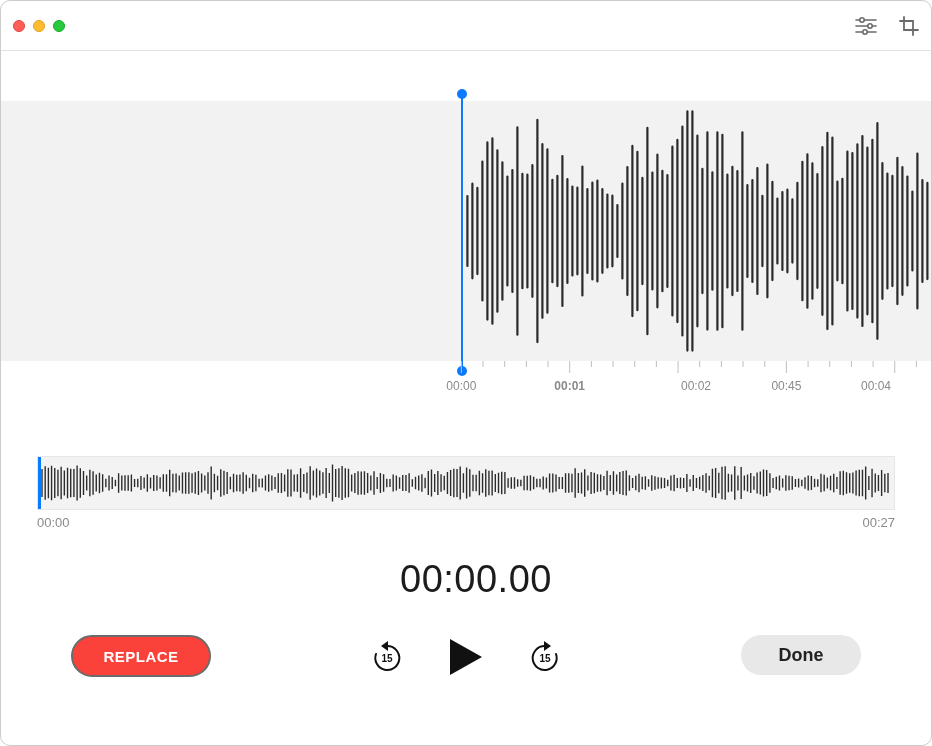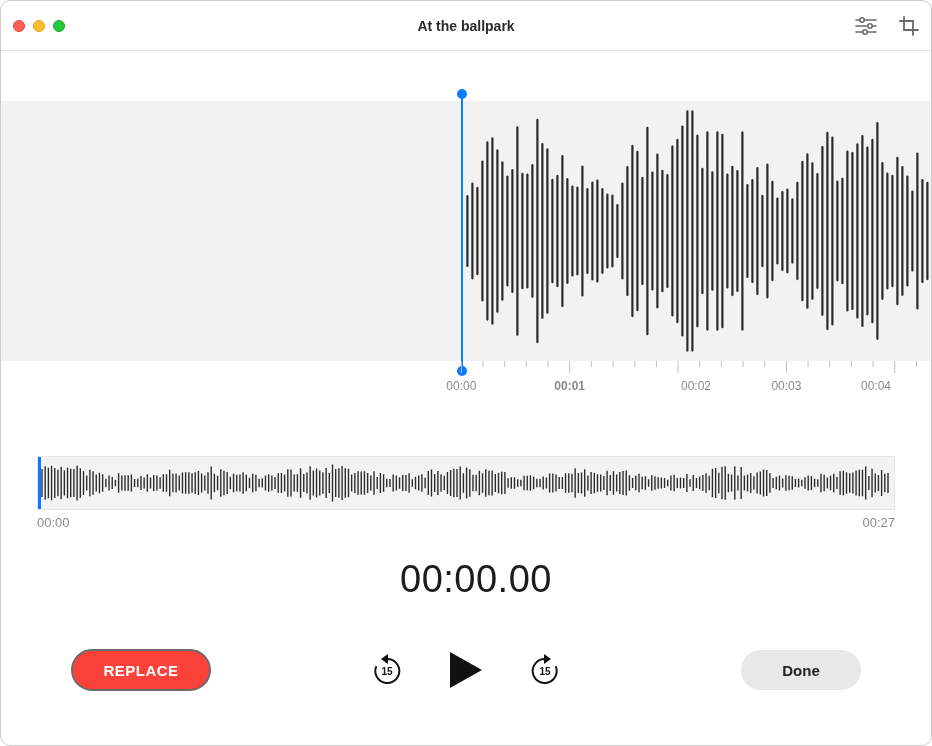--- a/index.html
+++ b/index.html
@@ -105,21 +105,21 @@
     font-variant-numeric: tabular-nums;
     color: #1c1c1c;
     margin-top: 28px;
     letter-spacing: 0.5px;
     margin-left: 20px;
   }
 
   
   .controls {
     margin-top: auto;
-    display:flex; align-items:center;
+    display:flex; align-items:flex-start;
     padding: 0 70px 40px 70px;
     height: 110px;
     position: relative;
     gap: 48px;
   }
   .btn-replace {
     background: #fa423a;
     border: 2px solid #6b6b6b;
     color:#fff; font-weight: 700; font-size: 15px;
     letter-spacing: 0.5px;
@@ -134,38 +134,37 @@
   .skip-btn {
     width: 34px; height: 34px; cursor:pointer; color:#0369a1;
     display:flex; align-items:center; justify-content:center;
   }
   .play-btn { width:44px; height:44px; cursor:pointer; color:#111;
     display:flex; align-items:center; justify-content:center; }
   .btn-done {
     margin-left:auto;
     background: #e8e8e8; color:#222;
     border: none;
-    font-size: 15px; font-weight: 600;
+    font-size: 18px; font-weight: 600;
     width: 120px; height: 40px;
     border-radius: 20px;
     cursor:pointer;
   }
 </style>
 </head>
 <body>
 
 <div class="window-frame">
 
   <div class="titlebar">
     <div class="traffic-lights">
       <div class="tl tl-close"></div>
       <div class="tl tl-min"></div>
       <div class="tl tl-zoom"></div>
     </div>
-    <div class="title">At the ballpark</div>
     <div class="toolbar-right">
       <div class="icon-btn">
         <svg width="22" height="18" viewBox="0 0 22 18" fill="none" stroke="#6a6a6a" stroke-width="1.6" stroke-linecap="round">
           <line x1="1" y1="3" x2="21" y2="3"></line>
             <circle cx="7" cy="3" r="2.2" fill="#fff"></circle>
           <line x1="1" y1="9" x2="21" y2="9"></line>
             <circle cx="15" cy="9" r="2.2" fill="#fff"></circle>
           <line x1="1" y1="15" x2="21" y2="15"></line>
             <circle cx="10" cy="15" r="2.2" fill="#fff"></circle>
         </svg>
@@ -190,21 +189,21 @@
       </div>
       <div class="playhead" id="playhead" style="left: 460.35px;"></div>
       <div class="ruler">
         <svg id="ruler-ticks" viewBox="0 0 930 18" preserveAspectRatio="none">
             <path d="M460.35 0 L460.35 12 M482.0198795180723 0 L482.0198795180723 6 M503.6897590361446 0 L503.6897590361446 6 M525.3596385542169 0 L525.3596385542169 6 M547.0295180722892 0 L547.0295180722892 6 M568.6993975903615 0 L568.6993975903615 12 M590.3692771084338 0 L590.3692771084338 6 M612.039156626506 0 L612.039156626506 6 M633.7090361445784 0 L633.7090361445784 6 M655.3789156626507 0 L655.3789156626507 6 M677.0487951807229 0 L677.0487951807229 12 M698.7186746987952 0 L698.7186746987952 6 M720.3885542168674 0 L720.3885542168674 6 M742.0584337349397 0 L742.0584337349397 6 M763.7283132530121 0 L763.7283132530121 6 M785.3981927710843 0 L785.3981927710843 12 M807.0680722891566 0 L807.0680722891566 6 M828.7379518072288 0 L828.7379518072288 6 M850.4078313253011 0 L850.4078313253011 6 M872.0777108433734 0 L872.0777108433734 6 M893.7475903614458 0 L893.7475903614458 12 M915.4174698795181 0 L915.4174698795181 6 " stroke="#bfbfbf" stroke-width="1"></path>
           </svg>
         <div class="ruler-labels" id="ruler-labels">
             <span class="ruler-label" style="left: 460.35px;">00:00</span>
             <span class="ruler-label" style="left: 568.699px; font-weight: bold;">00:01</span>
             <span class="ruler-label" style="left: 695px;">00:02</span>
-            <span class="ruler-label" style="left: 785.398px;">00:03</span>
+            <span class="ruler-label" style="left: 785.398px;">00:45</span>
             <span class="ruler-label" style="left: 875px;">00:04</span>
           </div>
       </div>
     </div>
 
     <div class="overview">
       <div class="overview-track">
         <div class="ov-playhead"></div>
         <svg id="wave-ov" viewBox="0 0 858 54" preserveAspectRatio="none">
             <path d="M4.0 12.4 L4.0 41.6 M7.2 9.7 L7.2 44.3 M10.4 11.1 L10.4 42.9 M13.6 9.1 L13.6 44.9 M16.8 11.3 L16.8 42.7 M20.0 13.2 L20.0 40.8 M23.2 10.2 L23.2 43.8 M26.4 14.1 L26.4 39.9 M29.6 11.1 L29.6 42.9 M32.8 12.2 L32.8 41.8 M36.0 12.5 L36.0 41.5 M39.2 8.8 L39.2 45.2 M42.4 11.7 L42.4 42.3 M45.6 14.6 L45.6 39.4 M48.8 19.3 L48.8 34.7 M52.0 13.2 L52.0 40.8 M55.2 14.7 L55.2 39.3 M58.4 18.1 L58.4 35.9 M61.6 16.4 L61.6 37.6 M64.8 18.0 L64.8 36.0 M68.0 22.7 L68.0 31.3 M71.2 19.3 L71.2 34.7 M74.4 20.7 L74.4 33.3 M77.6 23.5 L77.6 30.5 M80.8 16.8 L80.8 37.2 M84.0 19.2 L84.0 34.8 M87.2 19.0 L87.2 35.0 M90.4 19.0 L90.4 35.0 M93.6 18.2 L93.6 35.8 M96.8 22.9 L96.8 31.1 M100.0 22.7 L100.0 31.3 M103.2 19.7 L103.2 34.3 M106.4 21.4 L106.4 32.6 M109.6 17.9 L109.6 36.1 M112.8 21.4 L112.8 32.6 M116.0 18.7 L116.0 35.3 M119.2 19.2 L119.2 34.8 M122.4 21.0 L122.4 33.0 M125.6 18.0 L125.6 36.0 M128.8 17.9 L128.8 36.1 M132.0 13.2 L132.0 40.8 M135.2 17.5 L135.2 36.5 M138.4 17.1 L138.4 36.9 M141.6 19.3 L141.6 34.7 M144.8 16.1 L144.8 37.9 M148.0 15.8 L148.0 38.2 M151.2 15.9 L151.2 38.1 M154.4 16.8 L154.4 37.2 M157.6 15.9 L157.6 38.1 M160.8 14.5 L160.8 39.5 M164.0 17.2 L164.0 36.8 M167.2 19.2 L167.2 34.8 M170.4 15.8 L170.4 38.2 M173.6 9.9 L173.6 44.1 M176.8 17.3 L176.8 36.7 M180.0 19.5 L180.0 34.5 M183.2 12.6 L183.2 41.4 M186.4 14.2 L186.4 39.8 M189.6 15.5 L189.6 38.5 M192.8 20.5 L192.8 33.5 M196.0 17.5 L196.0 36.5 M199.2 18.5 L199.2 35.5 M202.4 18.3 L202.4 35.7 M205.6 15.9 L205.6 38.1 M208.8 18.4 L208.8 35.6 M212.0 21.6 L212.0 32.4 M215.2 17.5 L215.2 36.5 M218.4 18.5 L218.4 35.5 M221.6 22.7 L221.6 31.3 M224.8 22.2 L224.8 31.8 M228.0 19.1 L228.0 34.9 M231.2 18.0 L231.2 36.0 M234.4 19.2 L234.4 34.8 M237.6 20.8 L237.6 33.2 M240.8 17.0 L240.8 37.0 M244.0 16.6 L244.0 37.4 M247.2 18.1 L247.2 35.9 M250.4 12.7 L250.4 41.3 M253.6 13.1 L253.6 40.9 M256.8 18.3 L256.8 35.7 M260.0 17.8 L260.0 36.2 M263.2 11.8 L263.2 42.2 M266.4 17.6 L266.4 36.4 M269.6 16.0 L269.6 38.0 M272.8 9.7 L272.8 44.3 M276.0 14.1 L276.0 39.9 M279.2 11.9 L279.2 42.1 M282.4 14.0 L282.4 40.0 M285.6 15.9 L285.6 38.1 M288.8 11.5 L288.8 42.5 M292.0 16.7 L292.0 37.3 M295.2 7.9 L295.2 46.1 M298.4 12.5 L298.4 41.5 M301.6 11.8 L301.6 42.2 M304.8 9.4 L304.8 44.6 M308.0 11.6 L308.0 42.4 M311.2 12.1 L311.2 41.9 M314.4 18.3 L314.4 35.7 M317.6 16.6 L317.6 37.4 M320.8 14.7 L320.8 39.3 M324.0 15.1 L324.0 38.9 M327.2 14.8 L327.2 39.2 M330.4 16.6 L330.4 37.4 M333.6 19.3 L333.6 34.7 M336.8 14.8 L336.8 39.2 M340.0 20.8 L340.0 33.2 M343.2 16.6 L343.2 37.4 M346.4 17.9 L346.4 36.1 M349.6 22.6 L349.6 31.4 M352.8 22.9 L352.8 31.1 M356.0 18.3 L356.0 35.7 M359.2 19.3 L359.2 34.7 M362.4 20.9 L362.4 33.1 M365.6 18.8 L365.6 35.2 M368.8 18.6 L368.8 35.4 M372.0 16.8 L372.0 37.2 M375.2 23.1 L375.2 30.9 M378.4 20.4 L378.4 33.6 M381.6 19.2 L381.6 34.8 M384.8 17.8 L384.8 36.2 M388.0 21.6 L388.0 32.4 M391.2 14.6 L391.2 39.4 M394.4 13.1 L394.4 40.9 M397.6 17.7 L397.6 36.3 M400.8 14.6 L400.8 39.4 M404.0 17.8 L404.0 36.2 M407.2 19.5 L407.2 34.5 M410.4 15.7 L410.4 38.3 M413.6 13.6 L413.6 40.4 M416.8 12.2 L416.8 41.8 M420.0 12.5 L420.0 41.5 M423.2 9.8 L423.2 44.2 M426.4 16.9 L426.4 37.1 M429.6 10.9 L429.6 43.1 M432.8 12.7 L432.8 41.3 M436.0 18.4 L436.0 35.6 M439.2 18.4 L439.2 35.6 M442.4 14.4 L442.4 39.6 M445.6 16.8 L445.6 37.2 M448.8 12.7 L448.8 41.3 M452.0 14.2 L452.0 39.8 M455.2 14.1 L455.2 39.9 M458.4 17.7 L458.4 36.3 M461.6 16.3 L461.6 37.7 M464.8 15.4 L464.8 38.6 M468.0 15.7 L468.0 38.3 M471.2 22.0 L471.2 32.0 M474.4 21.1 L474.4 32.9 M477.6 20.9 L477.6 33.1 M480.8 23.2 L480.8 30.8 M484.0 23.7 L484.0 30.3 M487.2 19.6 L487.2 34.4 M490.4 19.4 L490.4 34.6 M493.6 19.0 L493.6 35.0 M496.8 20.6 L496.8 33.4 M500.0 22.6 L500.0 31.4 M503.2 22.7 L503.2 31.3 M506.4 20.3 L506.4 33.7 M509.6 21.4 L509.6 32.6 M512.8 17.1 L512.8 36.9 M516.0 17.2 L516.0 36.8 M519.2 18.3 L519.2 35.7 M522.4 20.8 L522.4 33.2 M525.6 20.7 L525.6 33.3 M528.8 17.0 L528.8 37.0 M532.0 17.0 L532.0 37.0 M535.2 17.4 L535.2 36.6 M538.4 11.8 L538.4 42.2 M541.6 16.6 L541.6 37.4 M544.8 16.0 L544.8 38.0 M548.0 12.8 L548.0 41.2 M551.2 19.1 L551.2 34.9 M554.4 15.5 L554.4 38.5 M557.6 16.3 L557.6 37.7 M560.8 18.0 L560.8 36.0 M564.0 18.2 L564.0 35.8 M567.2 19.7 L567.2 34.3 M570.4 14.2 L570.4 39.8 M573.6 18.8 L573.6 35.2 M576.8 14.8 L576.8 39.2 M580.0 18.3 L580.0 35.7 M583.2 15.7 L583.2 38.3 M586.4 14.6 L586.4 39.4 M589.6 14.1 L589.6 39.9 M592.8 19.0 L592.8 35.0 M596.0 21.7 L596.0 32.3 M599.2 19.6 L599.2 34.4 M602.4 17.3 L602.4 36.7 M605.6 20.4 L605.6 33.6 M608.8 20.0 L608.8 34.0 M612.0 23.0 L612.0 31.0 M615.2 19.0 L615.2 35.0 M618.4 20.1 L618.4 33.9 M621.6 20.9 L621.6 33.1 M624.8 21.3 L624.8 32.7 M628.0 21.7 L628.0 32.3 M631.2 23.6 L631.2 30.4 M634.4 19.1 L634.4 34.9 M637.6 18.5 L637.6 35.5 M640.8 21.7 L640.8 32.3 M644.0 21.2 L644.0 32.8 M647.2 21.7 L647.2 32.3 M650.4 17.7 L650.4 36.3 M653.6 23.1 L653.6 30.9 M656.8 18.7 L656.8 35.3 M660.0 21.8 L660.0 32.2 M663.2 20.6 L663.2 33.4 M666.4 18.7 L666.4 35.3 M669.6 17.0 L669.6 37.0 M672.8 19.6 L672.8 34.4 M676.0 12.2 L676.0 41.8 M679.2 11.4 L679.2 42.6 M682.4 16.4 L682.4 37.6 M685.6 10.0 L685.6 44.0 M688.8 9.6 L688.8 44.4 M692.0 17.5 L692.0 36.5 M695.2 18.1 L695.2 35.9 M698.4 9.6 L698.4 44.4 M701.6 19.1 L701.6 34.9 M704.8 10.3 L704.8 43.7 M708.0 19.3 L708.0 34.7 M711.2 18.2 L711.2 35.8 M714.4 16.5 L714.4 37.5 M717.6 20.0 L717.6 34.0 M720.8 16.2 L720.8 37.8 M724.0 15.0 L724.0 39.0 M727.2 13.1 L727.2 40.9 M730.4 13.5 L730.4 40.5 M733.6 17.0 L733.6 37.0 M736.8 21.8 L736.8 32.2 M740.0 20.4 L740.0 33.6 M743.2 19.3 L743.2 34.7 M746.4 22.3 L746.4 31.7 M749.6 18.9 L749.6 35.1 M752.8 19.4 L752.8 34.6 M756.0 19.9 L756.0 34.1 M759.2 22.9 L759.2 31.1 M762.4 22.3 L762.4 31.7 M765.6 23.6 L765.6 30.4 M768.8 20.9 L768.8 33.1 M772.0 19.2 L772.0 34.8 M775.2 19.8 L775.2 34.2 M778.4 22.6 L778.4 31.4 M781.6 23.1 L781.6 30.9 M784.8 17.4 L784.8 36.6 M788.0 18.4 L788.0 35.6 M791.2 21.2 L791.2 32.8 M794.4 19.4 L794.4 34.6 M797.6 17.4 L797.6 36.6 M800.8 20.8 L800.8 33.2 M804.0 14.8 L804.0 39.2 M807.2 14.3 L807.2 39.7 M810.4 15.9 L810.4 38.1 M813.6 16.8 L813.6 37.2 M816.8 16.2 L816.8 37.8 M820.0 14.0 L820.0 40.0 M823.2 13.2 L823.2 40.8 M826.4 13.2 L826.4 40.8 M829.6 9.8 L829.6 44.2 M832.8 19.8 L832.8 34.2 M836.0 12.1 L836.0 41.9 M839.2 17.1 L839.2 36.9 M842.4 18.6 L842.4 35.4 M845.6 13.6 L845.6 40.4 M848.8 17.4 L848.8 36.6 M852.0 16.7 L852.0 37.3 " stroke="#2c2c2c" stroke-width="1.4"></path>

